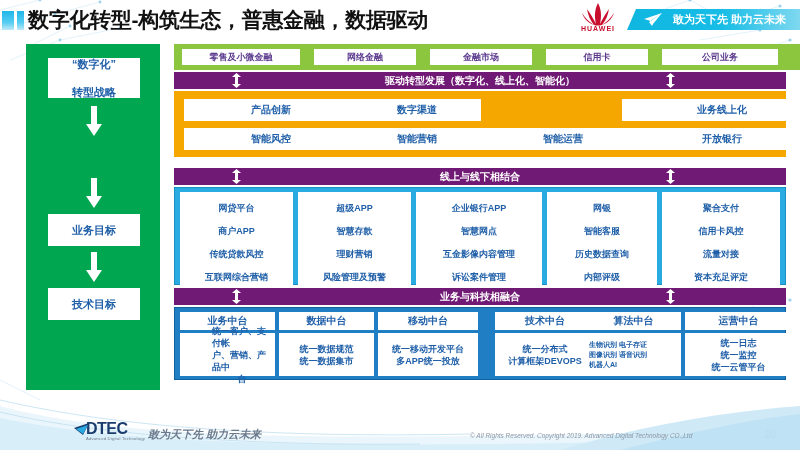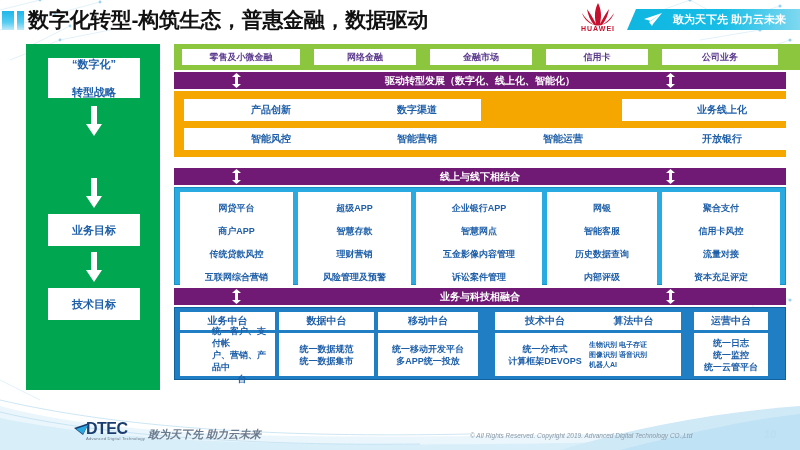--- a/index.html
+++ b/index.html
@@ -419,21 +419,21 @@
 
       <div class="plat-col" style="left:411px;width:95px;">
         <div class="plat-head">算法中台</div>
         <div class="plat-body tiny">
           <span class="ln">生物识别 电子存证</span>
           <span class="ln">图像识别 语音识别</span>
           <span class="ln">机器人AI</span>
         </div>
       </div>
 
-      <div class="plat-col" style="left:510px;width:74px;margin-left:9px;">
+      <div class="plat-col" style="left:510px;width:107px;">
         <div class="plat-head">运营中台</div>
         <div class="plat-body">
           <span class="ln">统一日志</span>
           <span class="ln">统一监控</span>
           <span class="ln">统一云管平台</span>
         </div>
       </div>
 
     </div>
   </div>

